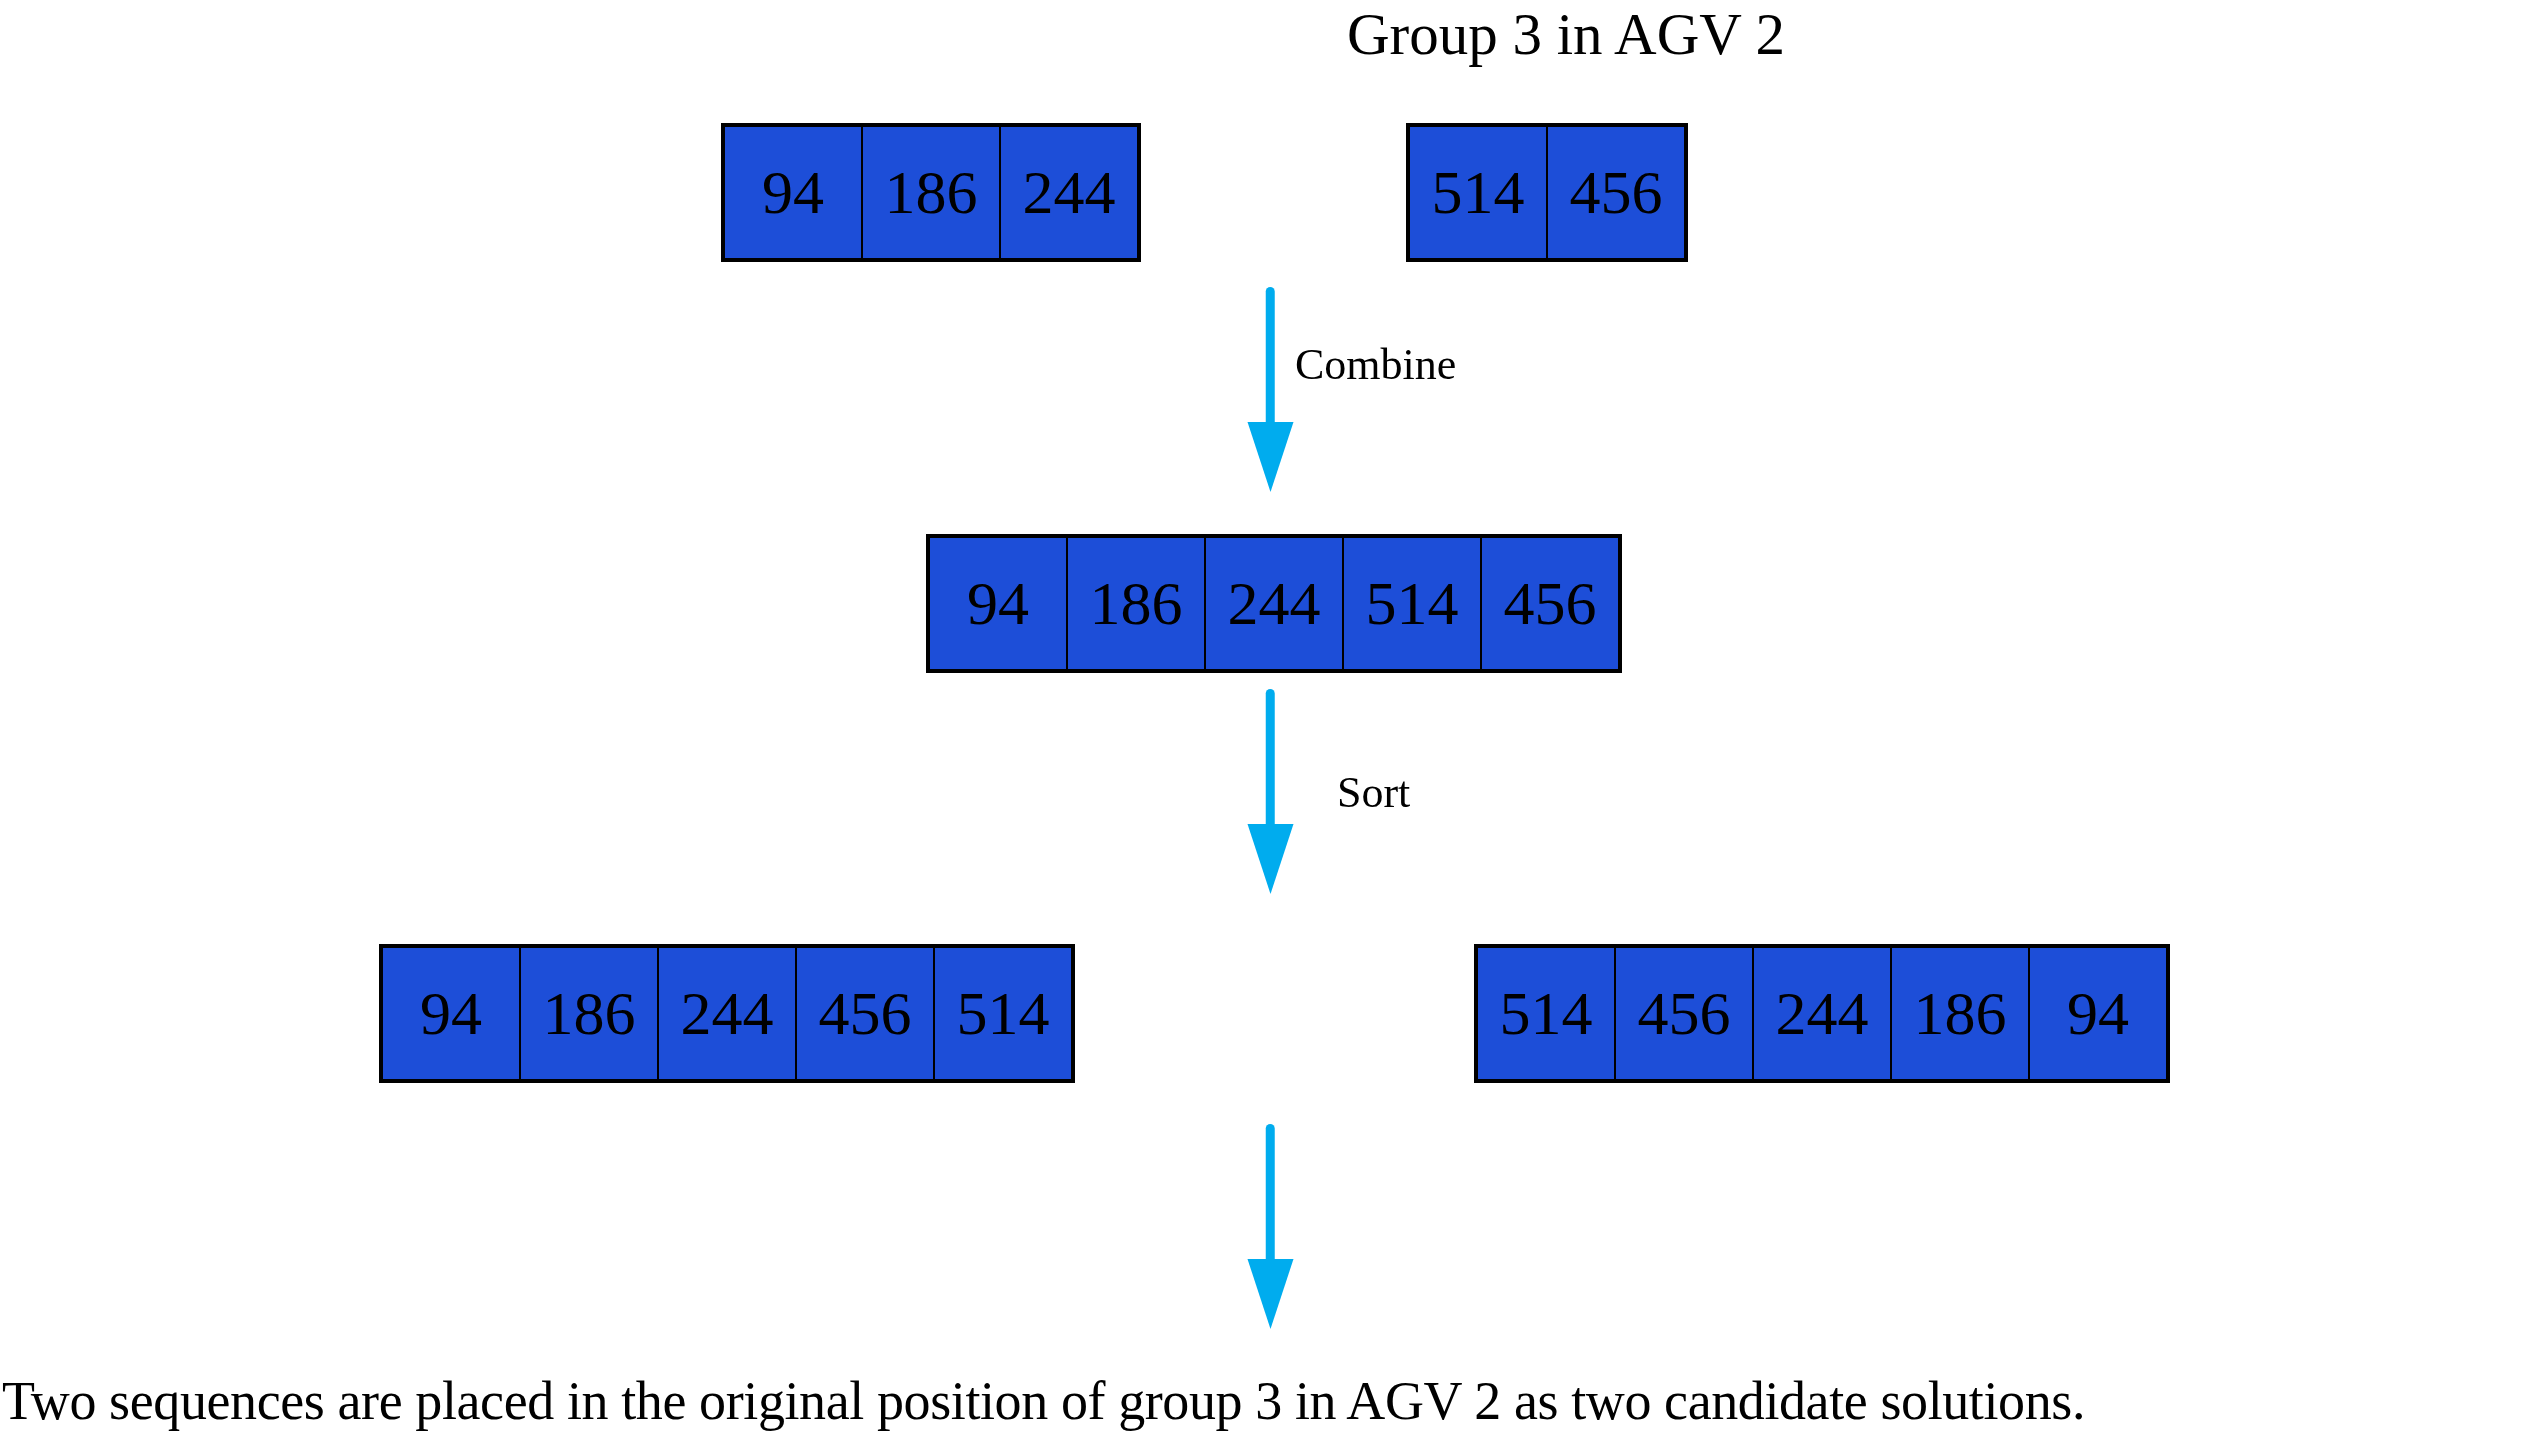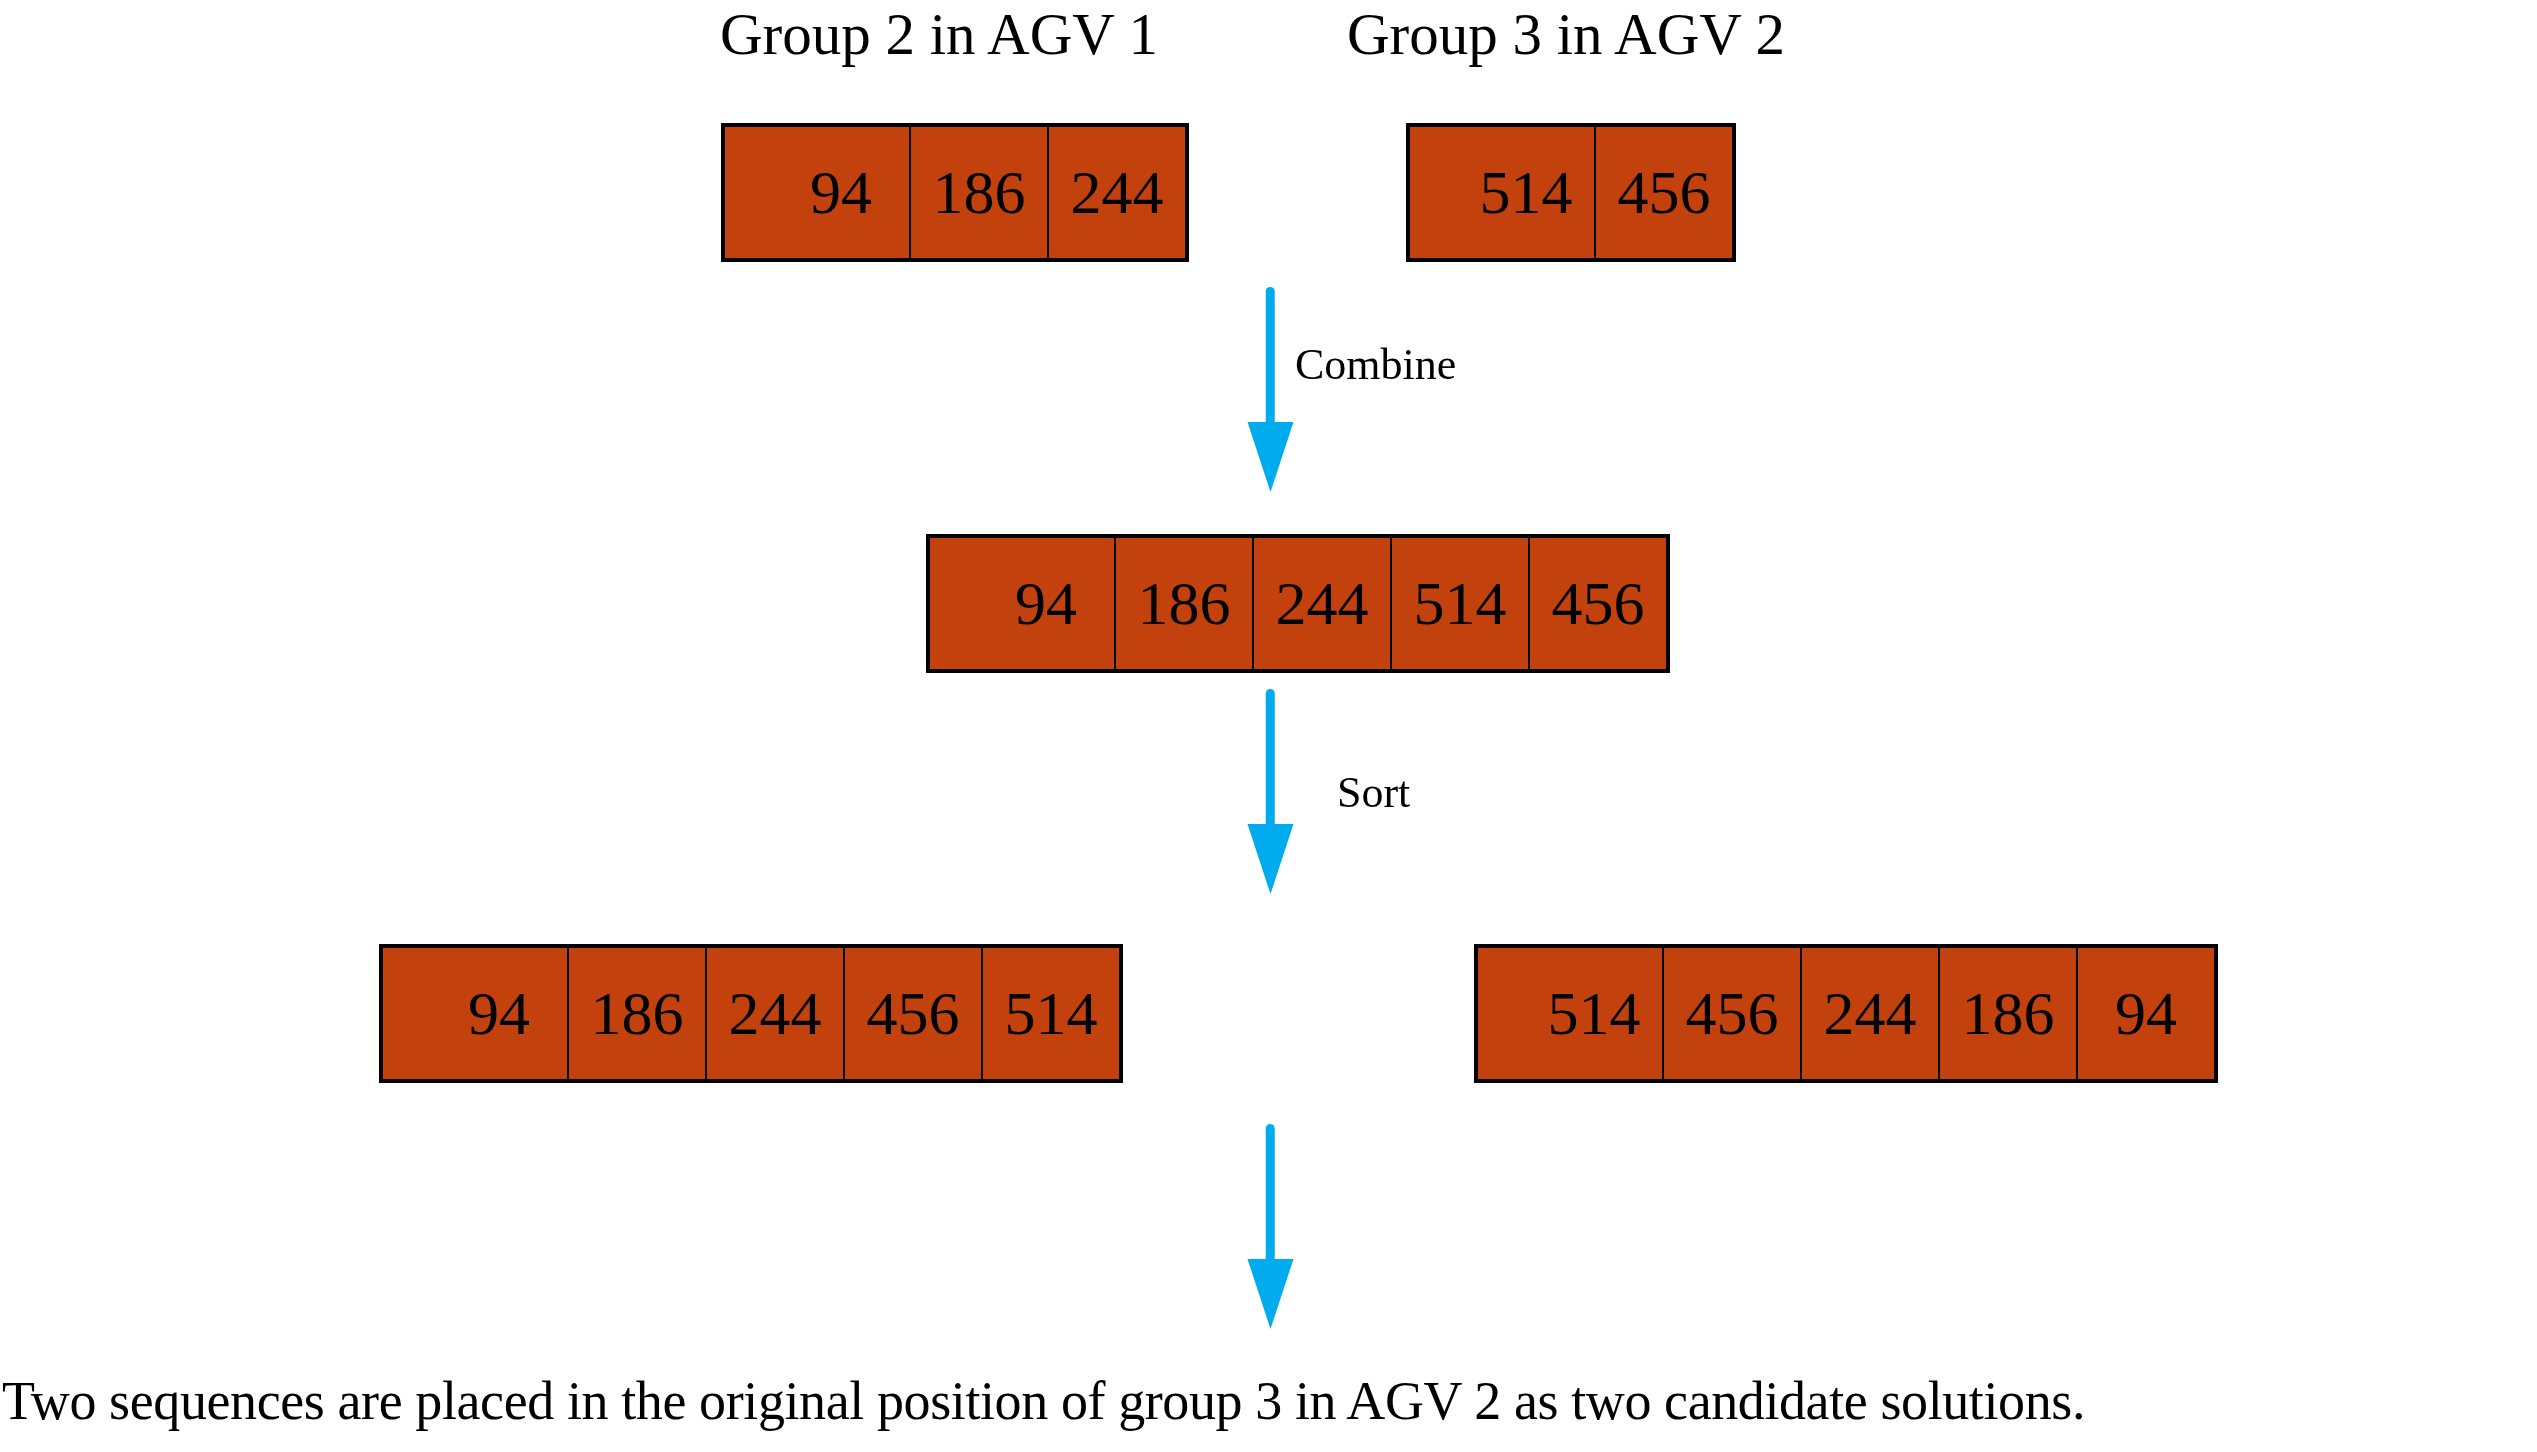--- a/index.html
+++ b/index.html
@@ -17,22 +17,21 @@
     transform: translateX(-50%);
     font-size: 59px;
     line-height: 1.1;
     white-space: nowrap;
   }
   .seq-box {
     position: absolute;
     display: flex;
     border: 4.4px solid var(--border-color, #000000);
     box-sizing: content-box;
-    background: #c2410c;
-    padding-left: 48px;
+    background: #1d4ed8;
   }
   .cell {
     width: 136px;
     height: 131px;
     border-right: 2.9px solid var(--border-color, #000000);
     display: flex;
     align-items: center;
     justify-content: center;
     font-size: 62px;
   }
@@ -92,21 +91,20 @@
   #arrow-place   { left: 1270px; top: 1124px; height: 205px; }
 
   #label-combine { left: 1295px; top: 343px; }
   #label-sort    { left: 1337px; top: 771px; }
 </style>
 </head>
 <body>
 
 <div class="canvas">
 
-  <div class="title-label" id="label-group2">Group 2 in AGV 1</div>
 
   <div class="title-label" id="label-group3">Group 3 in AGV 2</div>
 
   <div class="seq-box" id="box-group2">
       <div class="cell">94</div>
       <div class="cell">186</div>
       <div class="cell">244</div>
     </div>
 
   <div class="seq-box" id="box-group3">

